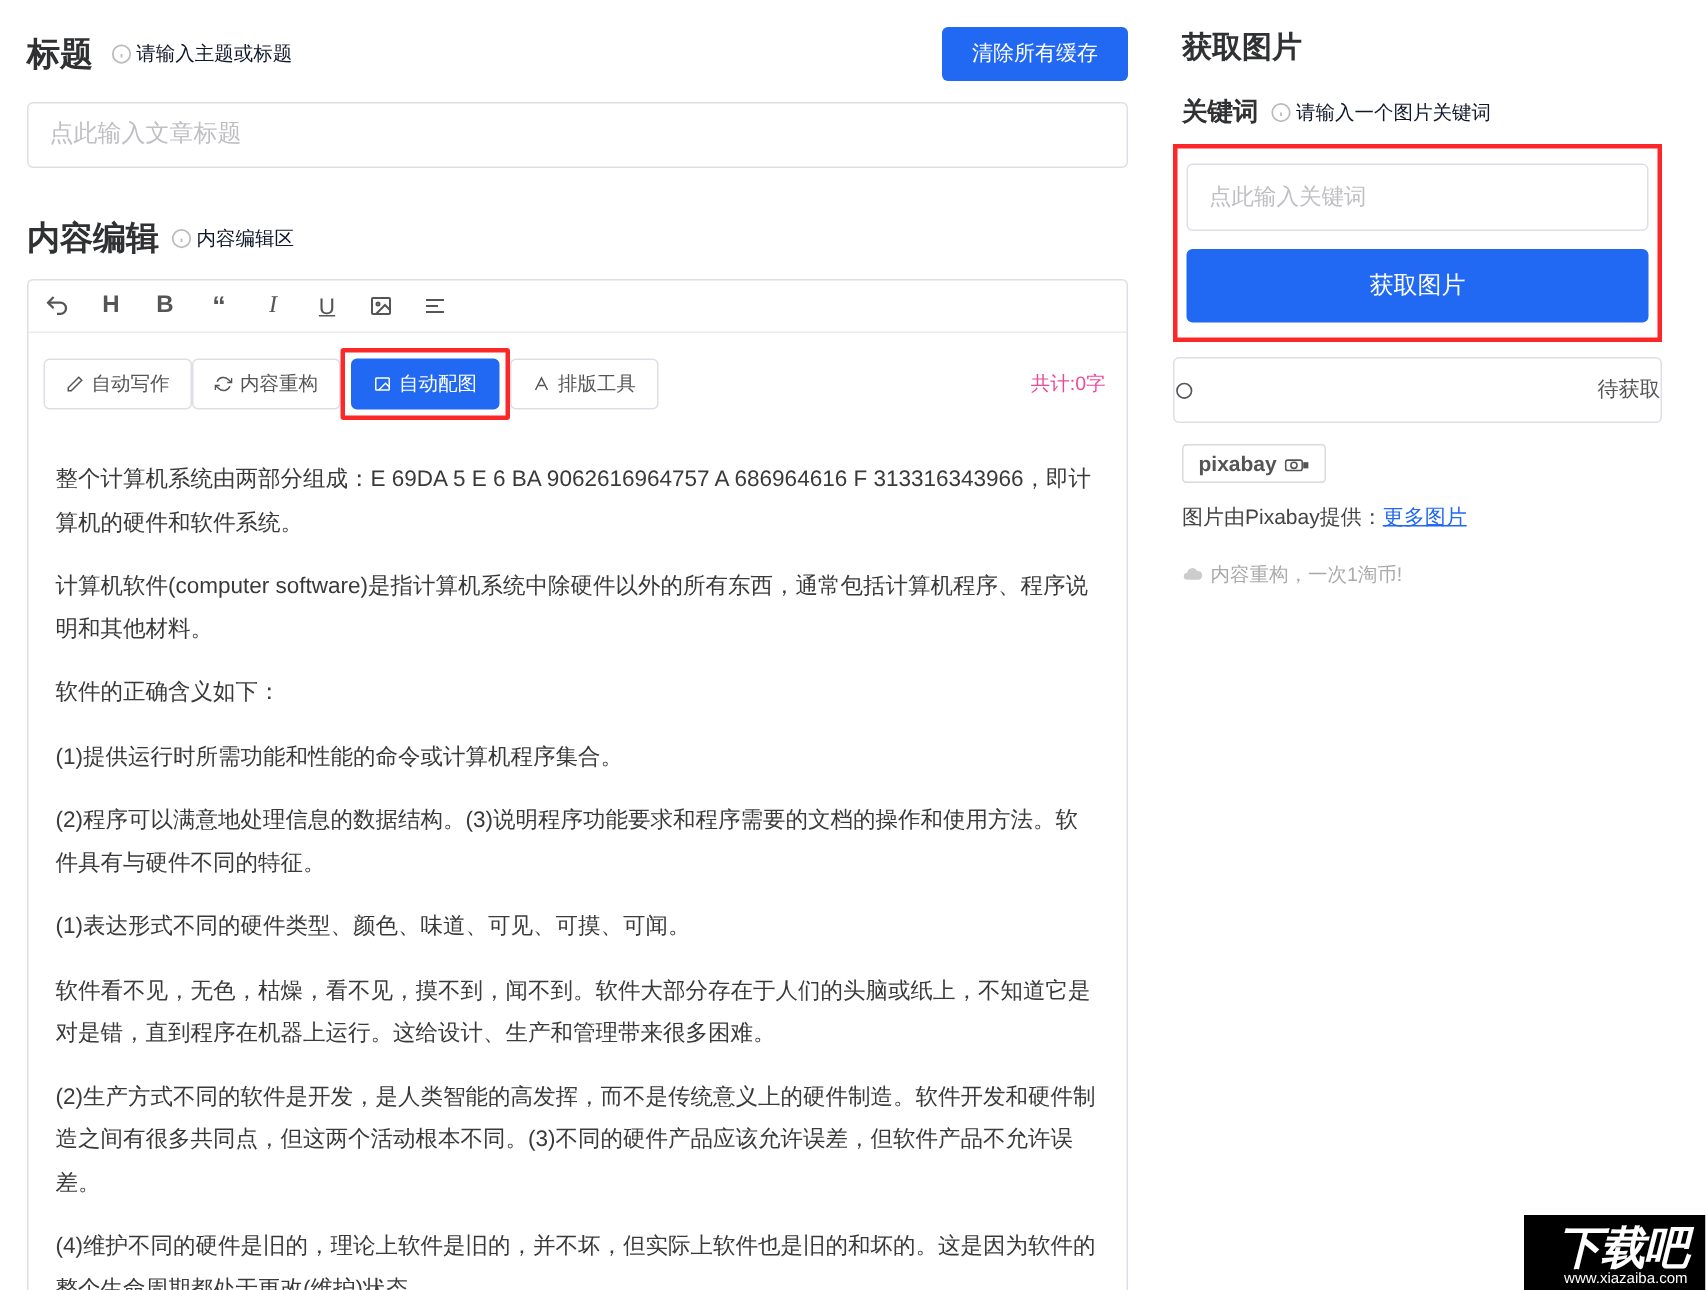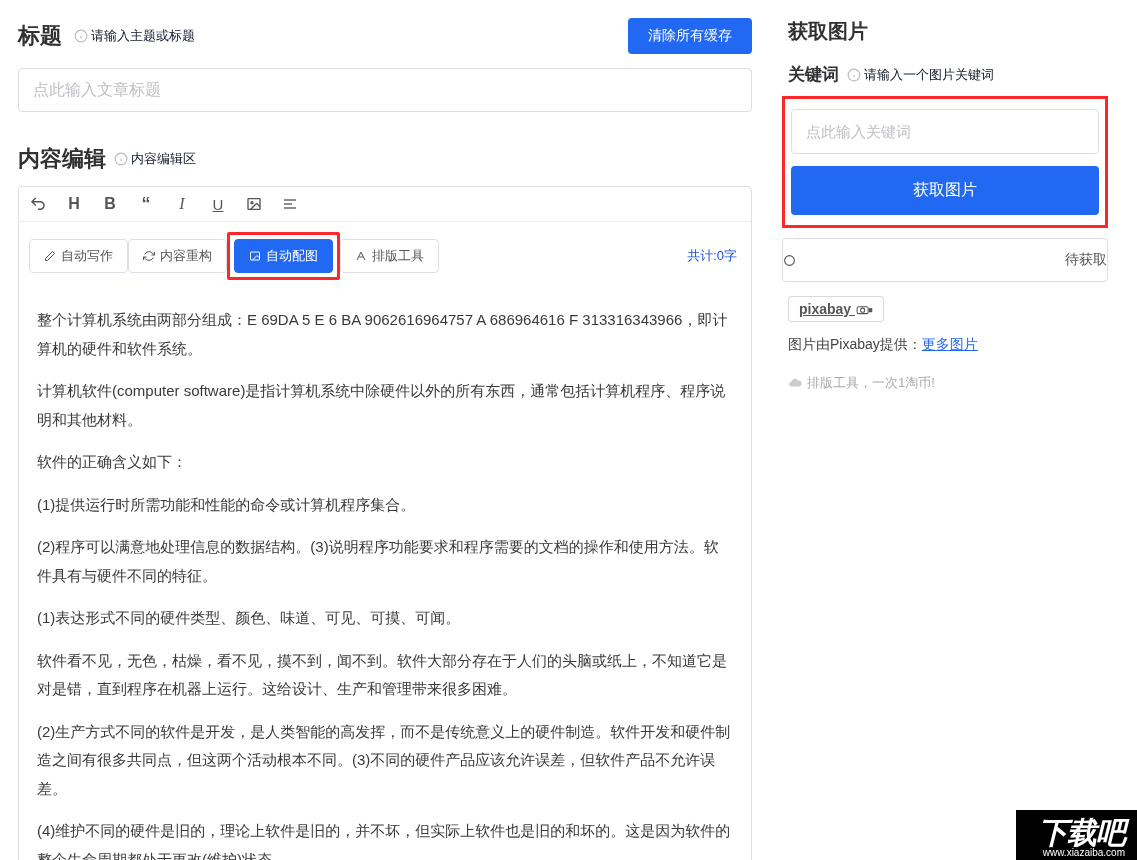--- a/index.html
+++ b/index.html
@@ -40,21 +40,21 @@
   display: flex; align-items: center; padding: 10px 10px; 
   position: relative;
 }
 .tool-btn {
   border: 1px solid #dcdfe6; background: #fff; border-radius: 4px;
   padding: 7px 14px; font-size: 13px; color: #555; cursor: pointer;
   display: inline-flex; align-items: center; gap: 5px;
 }
 .tool-btn.active { background: #2168f3; color: #fff; border-color: #2168f3; }
 .highlight-red { border: 3px solid #fc2728; padding: 4px; border-radius: 2px; }
-.counter { position: absolute; right: 14px; color: #1d4ed8; font-size: 13px; }
+.counter { position: absolute; right: 14px; color: #ec4899; font-size: 13px; }
 .content-area { padding: 16px 18px 18px 18px; line-height: 1.9; font-size: 15px; color: #3a3a3a; }
 .content-area p { margin-bottom: 14px; }
 .right .sec-title { font-size: 20px; font-weight: 700; color: #303133; margin-bottom: 18px; padding-left: 6px;}
 .right .kw-label { font-size: 17px; font-weight: 700; color: #303133; }
 .kw-row { display: flex; align-items: center; margin-bottom: 10px; padding-left: 6px;}
 .highlight-box { border: 3px solid #fc2728; padding: 10px 6px 10px 6px; margin-bottom: 10px;}
 .kw-input {
   width: 100%; border: 1px solid #dcdfe6; border-radius: 4px;
   padding: 13px 14px; font-size: 15px; color: #333; outline: none; margin-bottom: 12px;
 }
@@ -65,21 +65,20 @@
 }
 .pending-btn {
   width: 100%; border: 1px solid #dcdfe6; background: #fff; border-radius: 4px;
   padding: 12px 0; font-size: 14px; color: #555; cursor: pointer;
   display: flex; align-items: center; justify-content: space-between; gap: 6px; margin-bottom: 14px;
 }
 .pixabay-tag {
   display: inline-block; border: 1px solid #d9d9d9; border-radius: 3px;
   padding: 4px 10px; font-size: 14px; color: #555; margin: 0 0 14px 6px;
   font-weight: 600;
-  text-decoration: underline;
 }
 .credit { font-size: 14px; color: #444; margin: 0 0 20px 6px;}
 .credit a { color: #2168f3; text-decoration: underline; cursor: pointer; }
 .tip { font-size: 13px; color: #aaa; display: flex; align-items: center; gap: 5px; margin-left: 6px;}
 .watermark {
   position: absolute; right: 0; bottom: 0; background: #000; color: #fff;
   padding: 6px 12px 2px 22px; line-height: 1.1;
 }
 .watermark .big { font-size: 30px; font-weight: 900; font-style: italic; letter-spacing: -1px;}
 .watermark .url { font-size: 10px; text-align: right; margin-top: -2px;}
@@ -226,21 +225,21 @@
           <rect x="19" y="6" width="5" height="6" fill="#555"></rect>
         </svg>
     </div>
     <div class="credit">
       <span>图片由Pixabay提供：</span><a>更多图片</a>
     </div>
     <div class="tip">
       <svg width="14" height="14" viewBox="0 0 24 24" fill="#ccc">
           <path d="M19 18H6a4 4 0 110-8 6 6 0 0111.3-2A4.5 4.5 0 0119 18z"></path>
         </svg>
-      <span>排版工具，一次1淘币!</span>
+      <span>内容重构，一次1淘币!</span>
     </div>
   </div>
 </div>
 
 <div class="watermark">
   <div class="big">下载吧</div>
   <div class="url">www.xiazaiba.com</div>
 </div>
 
 </body></html>

